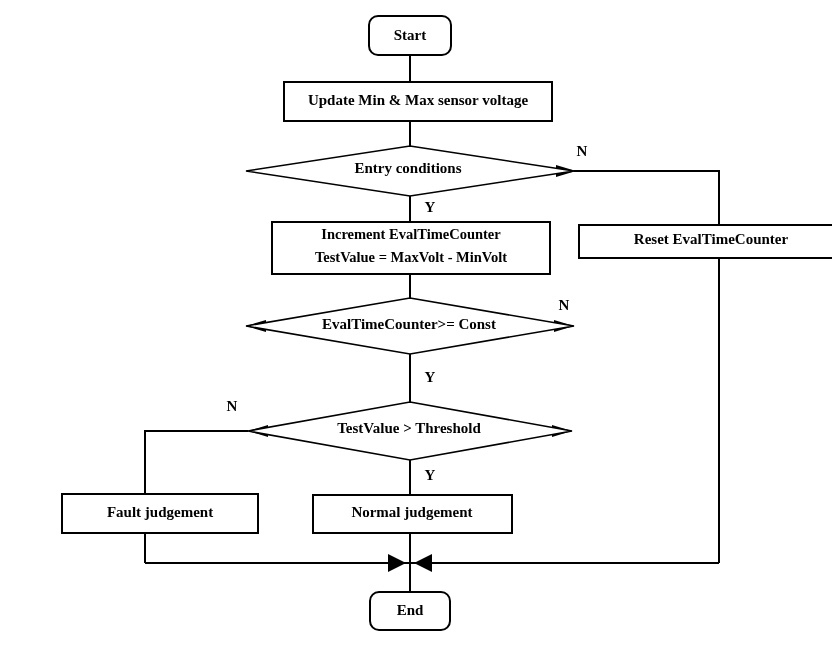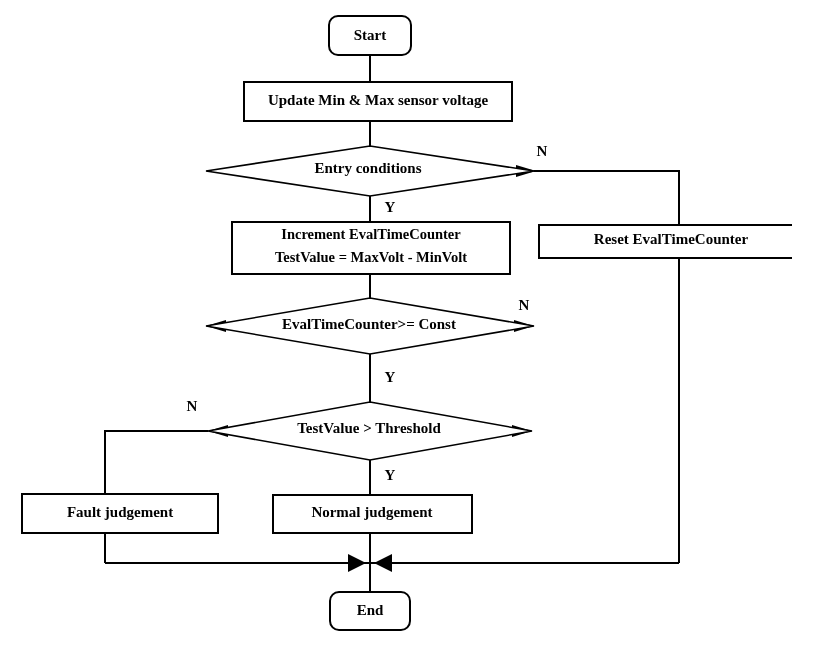--- a/index.html
+++ b/index.html
@@ -7,20 +7,21 @@
     padding: 0;
     background: #ffffff;
   }
   #flowchart-root {
     position: relative;
     width: 792px;
     height: 660px;
     background: #ffffff;
     font-family: "Liberation Serif", "DejaVu Serif", serif;
     overflow: hidden;
+    margin-left: 40px;
   }
   svg.fc {
     position: absolute;
     left: 0;
     top: 0;
     width: 832px;
     height: 660px;
   }
   .shape-stroke {
     fill: #ffffff;

